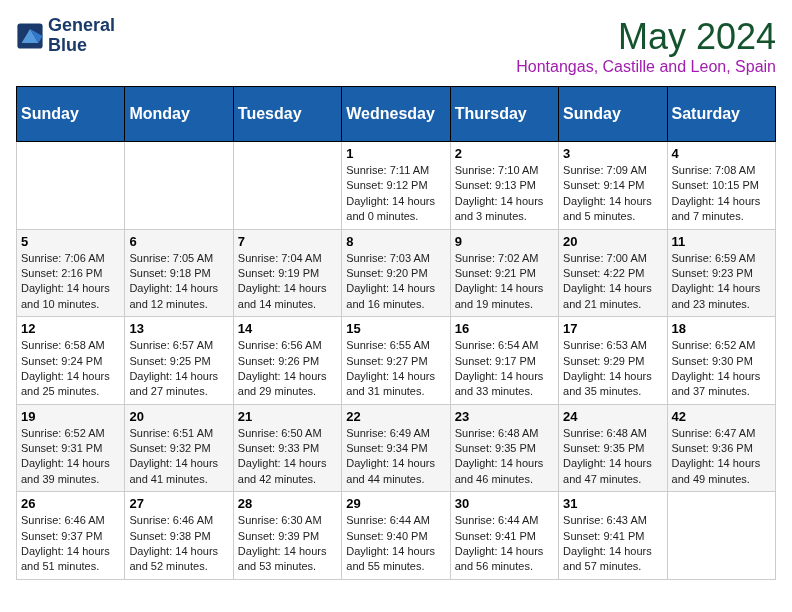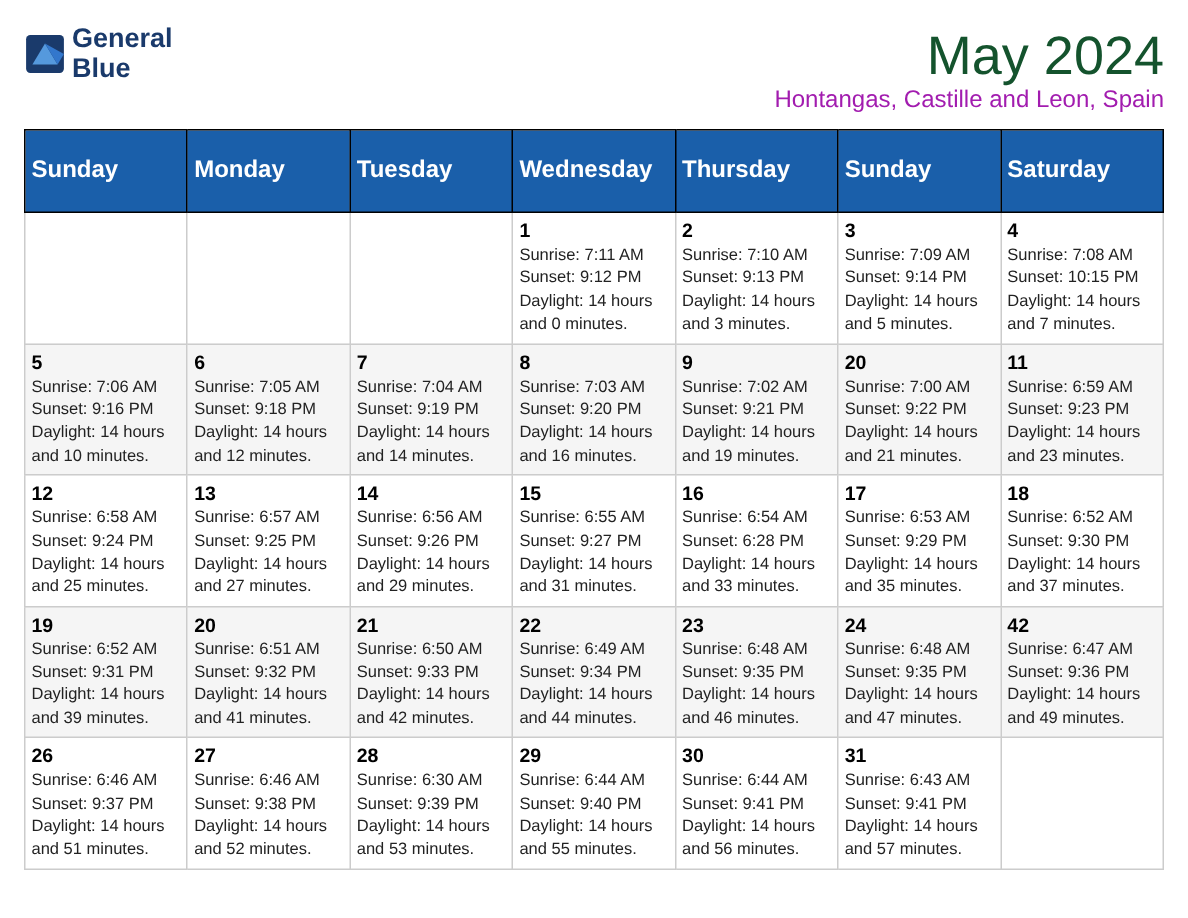--- a/index.html
+++ b/index.html
@@ -134,41 +134,41 @@
           <div class="cell-content"><span>Sunrise: 7:09 AM</span><br><span>Sunset: 9:14 PM</span><br><span>Daylight: 14 hours and 5 minutes.</span></div>
         </td>
         <td>
           <span class="day-number">4</span>
           <div class="cell-content"><span>Sunrise: 7:08 AM</span><br><span>Sunset: 10:15 PM</span><br><span>Daylight: 14 hours and 7 minutes.</span></div>
         </td>
       </tr>
       <tr>
         <td>
           <span class="day-number">5</span>
-          <div class="cell-content"><span>Sunrise: 7:06 AM</span><br><span>Sunset: 9:16 PM</span><br><span>Daylight: 14 hours and 10 minutes.</span></div>
+          <div class="cell-content"><span>Sunrise: 7:06 AM</span><br><span>Sunset: 2:16 PM</span><br><span>Daylight: 14 hours and 10 minutes.</span></div>
         </td>
         <td>
           <span class="day-number">6</span>
           <div class="cell-content"><span>Sunrise: 7:05 AM</span><br><span>Sunset: 9:18 PM</span><br><span>Daylight: 14 hours and 12 minutes.</span></div>
         </td>
         <td>
           <span class="day-number">7</span>
           <div class="cell-content"><span>Sunrise: 7:04 AM</span><br><span>Sunset: 9:19 PM</span><br><span>Daylight: 14 hours and 14 minutes.</span></div>
         </td>
         <td>
           <span class="day-number">8</span>
           <div class="cell-content"><span>Sunrise: 7:03 AM</span><br><span>Sunset: 9:20 PM</span><br><span>Daylight: 14 hours and 16 minutes.</span></div>
         </td>
         <td>
           <span class="day-number">9</span>
           <div class="cell-content"><span>Sunrise: 7:02 AM</span><br><span>Sunset: 9:21 PM</span><br><span>Daylight: 14 hours and 19 minutes.</span></div>
         </td>
         <td>
           <span class="day-number">20</span>
-          <div class="cell-content"><span>Sunrise: 7:00 AM</span><br><span>Sunset: 9:22 PM</span><br><span>Daylight: 14 hours and 21 minutes.</span></div>
+          <div class="cell-content"><span>Sunrise: 7:00 AM</span><br><span>Sunset: 4:22 PM</span><br><span>Daylight: 14 hours and 21 minutes.</span></div>
         </td>
         <td>
           <span class="day-number">11</span>
           <div class="cell-content"><span>Sunrise: 6:59 AM</span><br><span>Sunset: 9:23 PM</span><br><span>Daylight: 14 hours and 23 minutes.</span></div>
         </td>
       </tr>
       <tr>
         <td>
           <span class="day-number">12</span>
           <div class="cell-content"><span>Sunrise: 6:58 AM</span><br><span>Sunset: 9:24 PM</span><br><span>Daylight: 14 hours and 25 minutes.</span></div>
@@ -180,21 +180,21 @@
         <td>
           <span class="day-number">14</span>
           <div class="cell-content"><span>Sunrise: 6:56 AM</span><br><span>Sunset: 9:26 PM</span><br><span>Daylight: 14 hours and 29 minutes.</span></div>
         </td>
         <td>
           <span class="day-number">15</span>
           <div class="cell-content"><span>Sunrise: 6:55 AM</span><br><span>Sunset: 9:27 PM</span><br><span>Daylight: 14 hours and 31 minutes.</span></div>
         </td>
         <td>
           <span class="day-number">16</span>
-          <div class="cell-content"><span>Sunrise: 6:54 AM</span><br><span>Sunset: 6:28 PM</span><br><span>Daylight: 14 hours and 33 minutes.</span></div>
+          <div class="cell-content"><span>Sunrise: 6:54 AM</span><br><span>Sunset: 9:17 PM</span><br><span>Daylight: 14 hours and 33 minutes.</span></div>
         </td>
         <td>
           <span class="day-number">17</span>
           <div class="cell-content"><span>Sunrise: 6:53 AM</span><br><span>Sunset: 9:29 PM</span><br><span>Daylight: 14 hours and 35 minutes.</span></div>
         </td>
         <td>
           <span class="day-number">18</span>
           <div class="cell-content"><span>Sunrise: 6:52 AM</span><br><span>Sunset: 9:30 PM</span><br><span>Daylight: 14 hours and 37 minutes.</span></div>
         </td>
       </tr>

